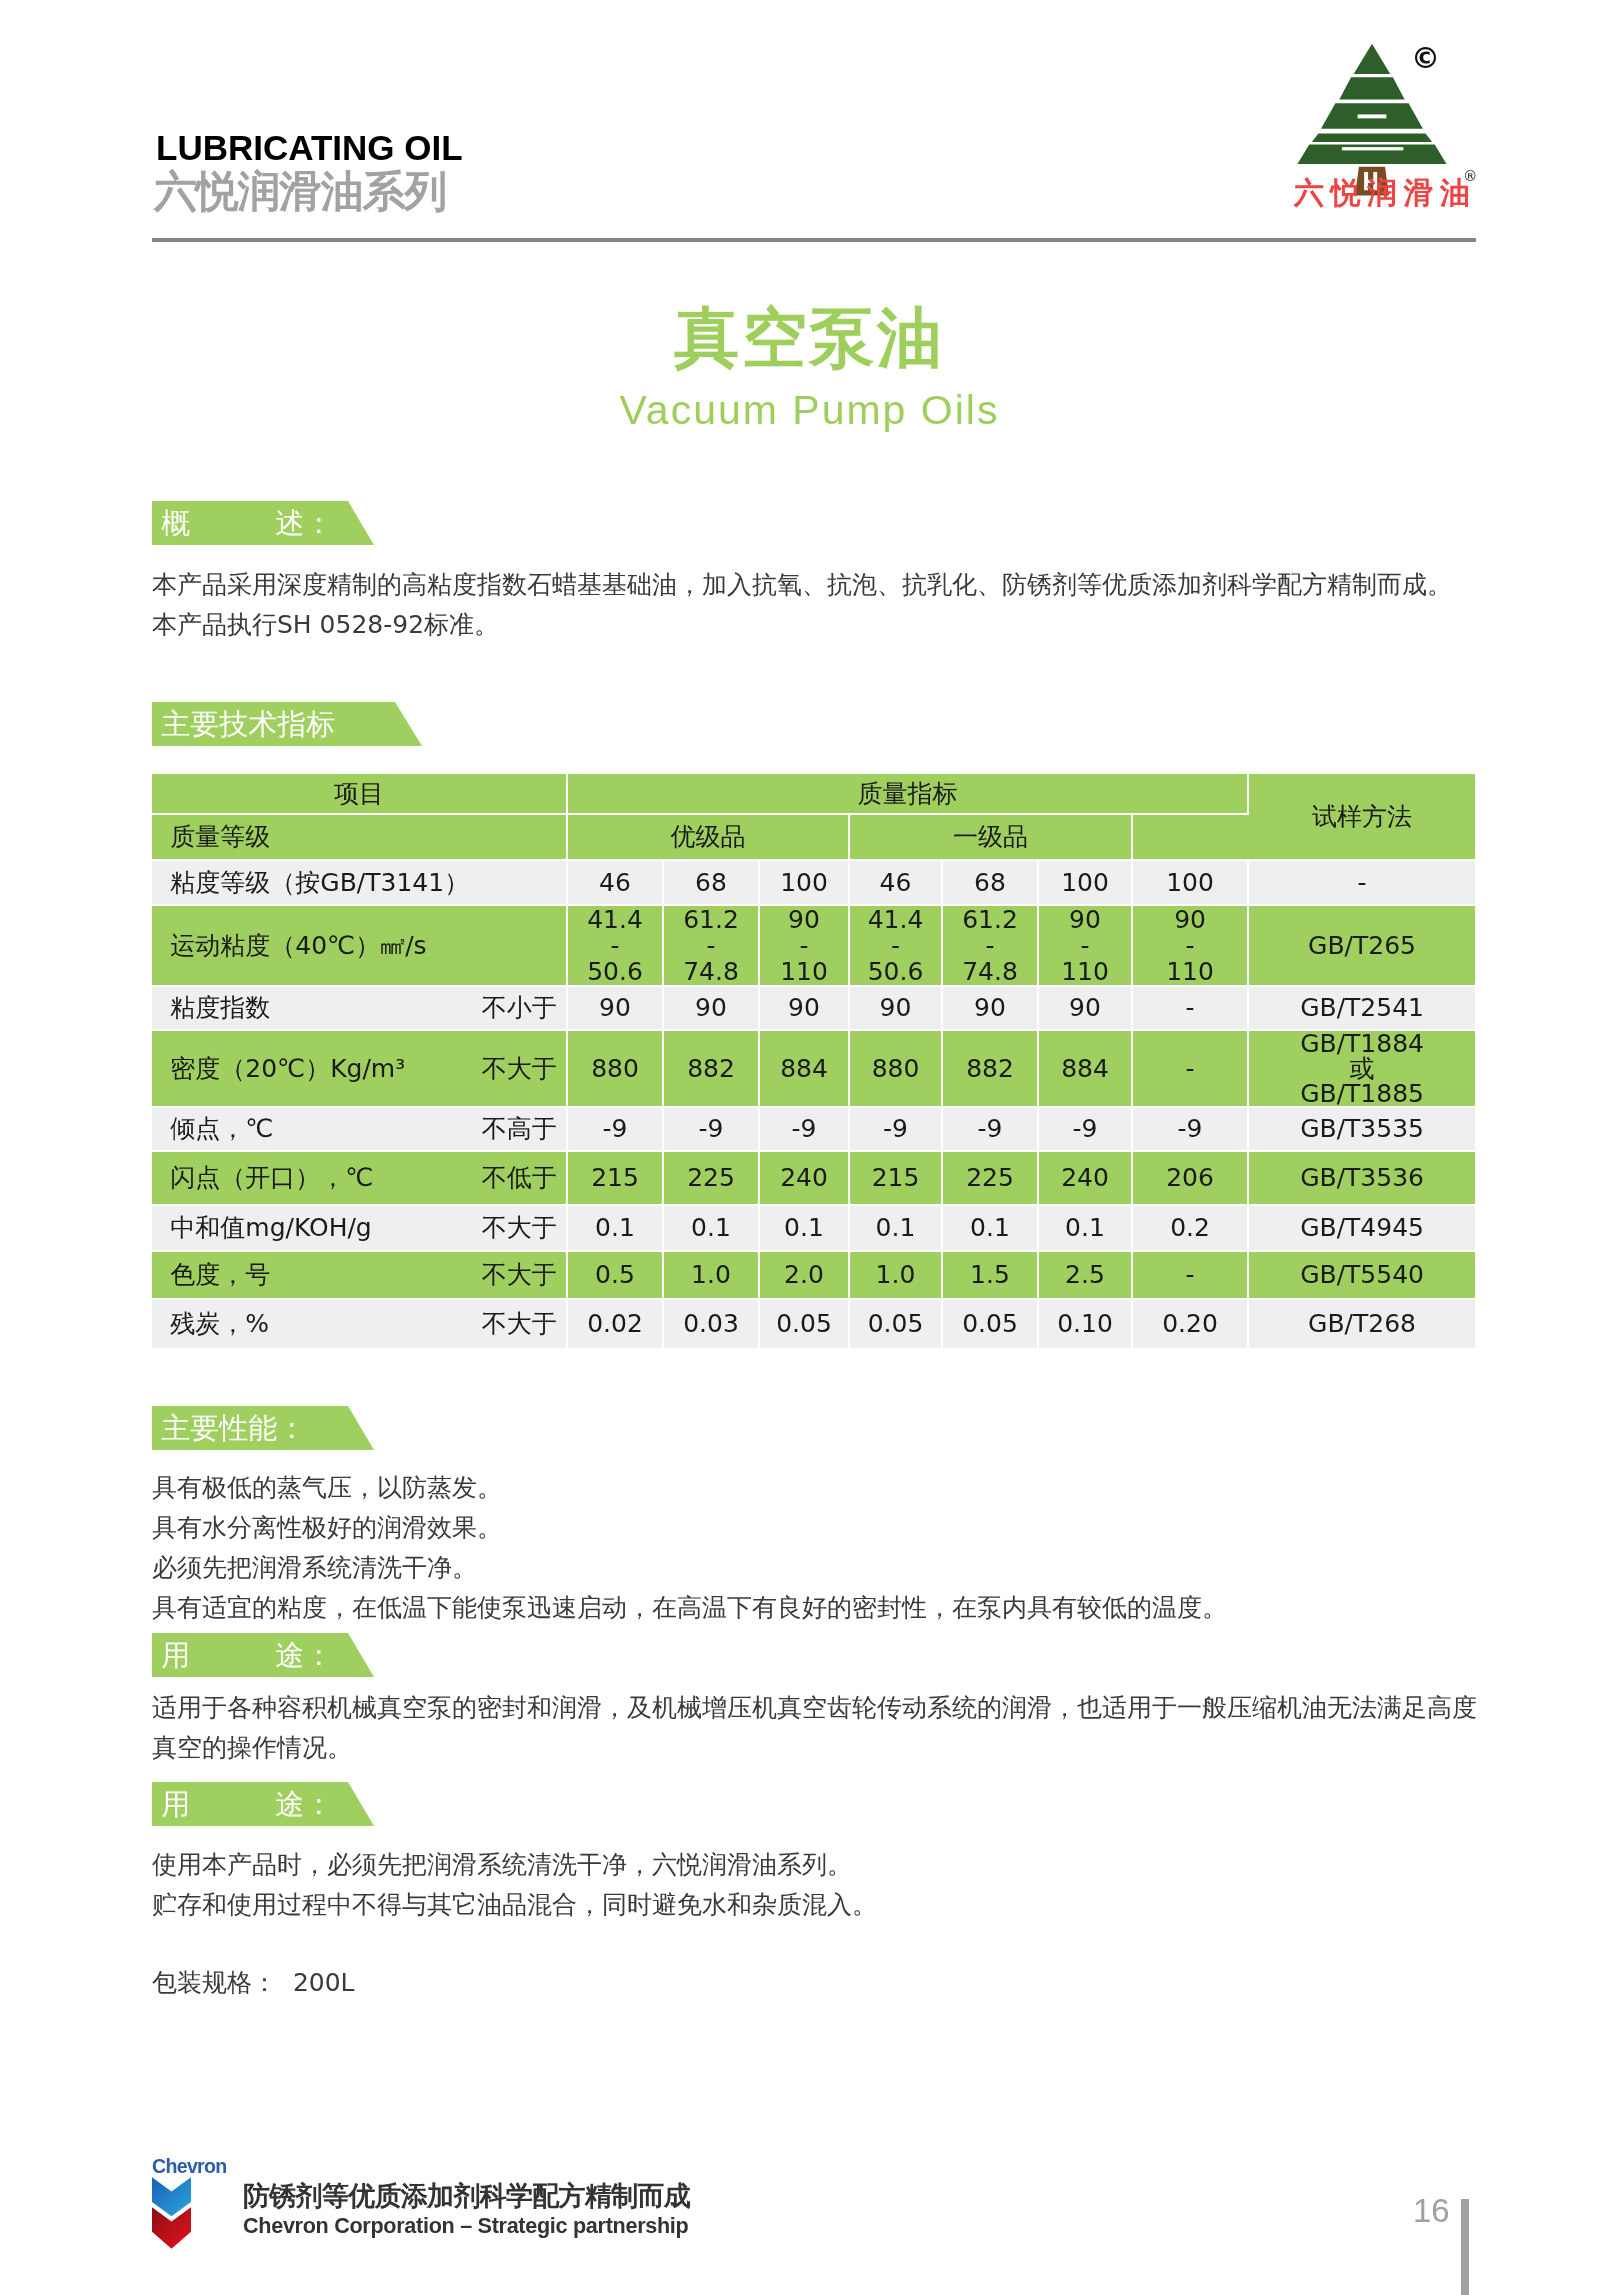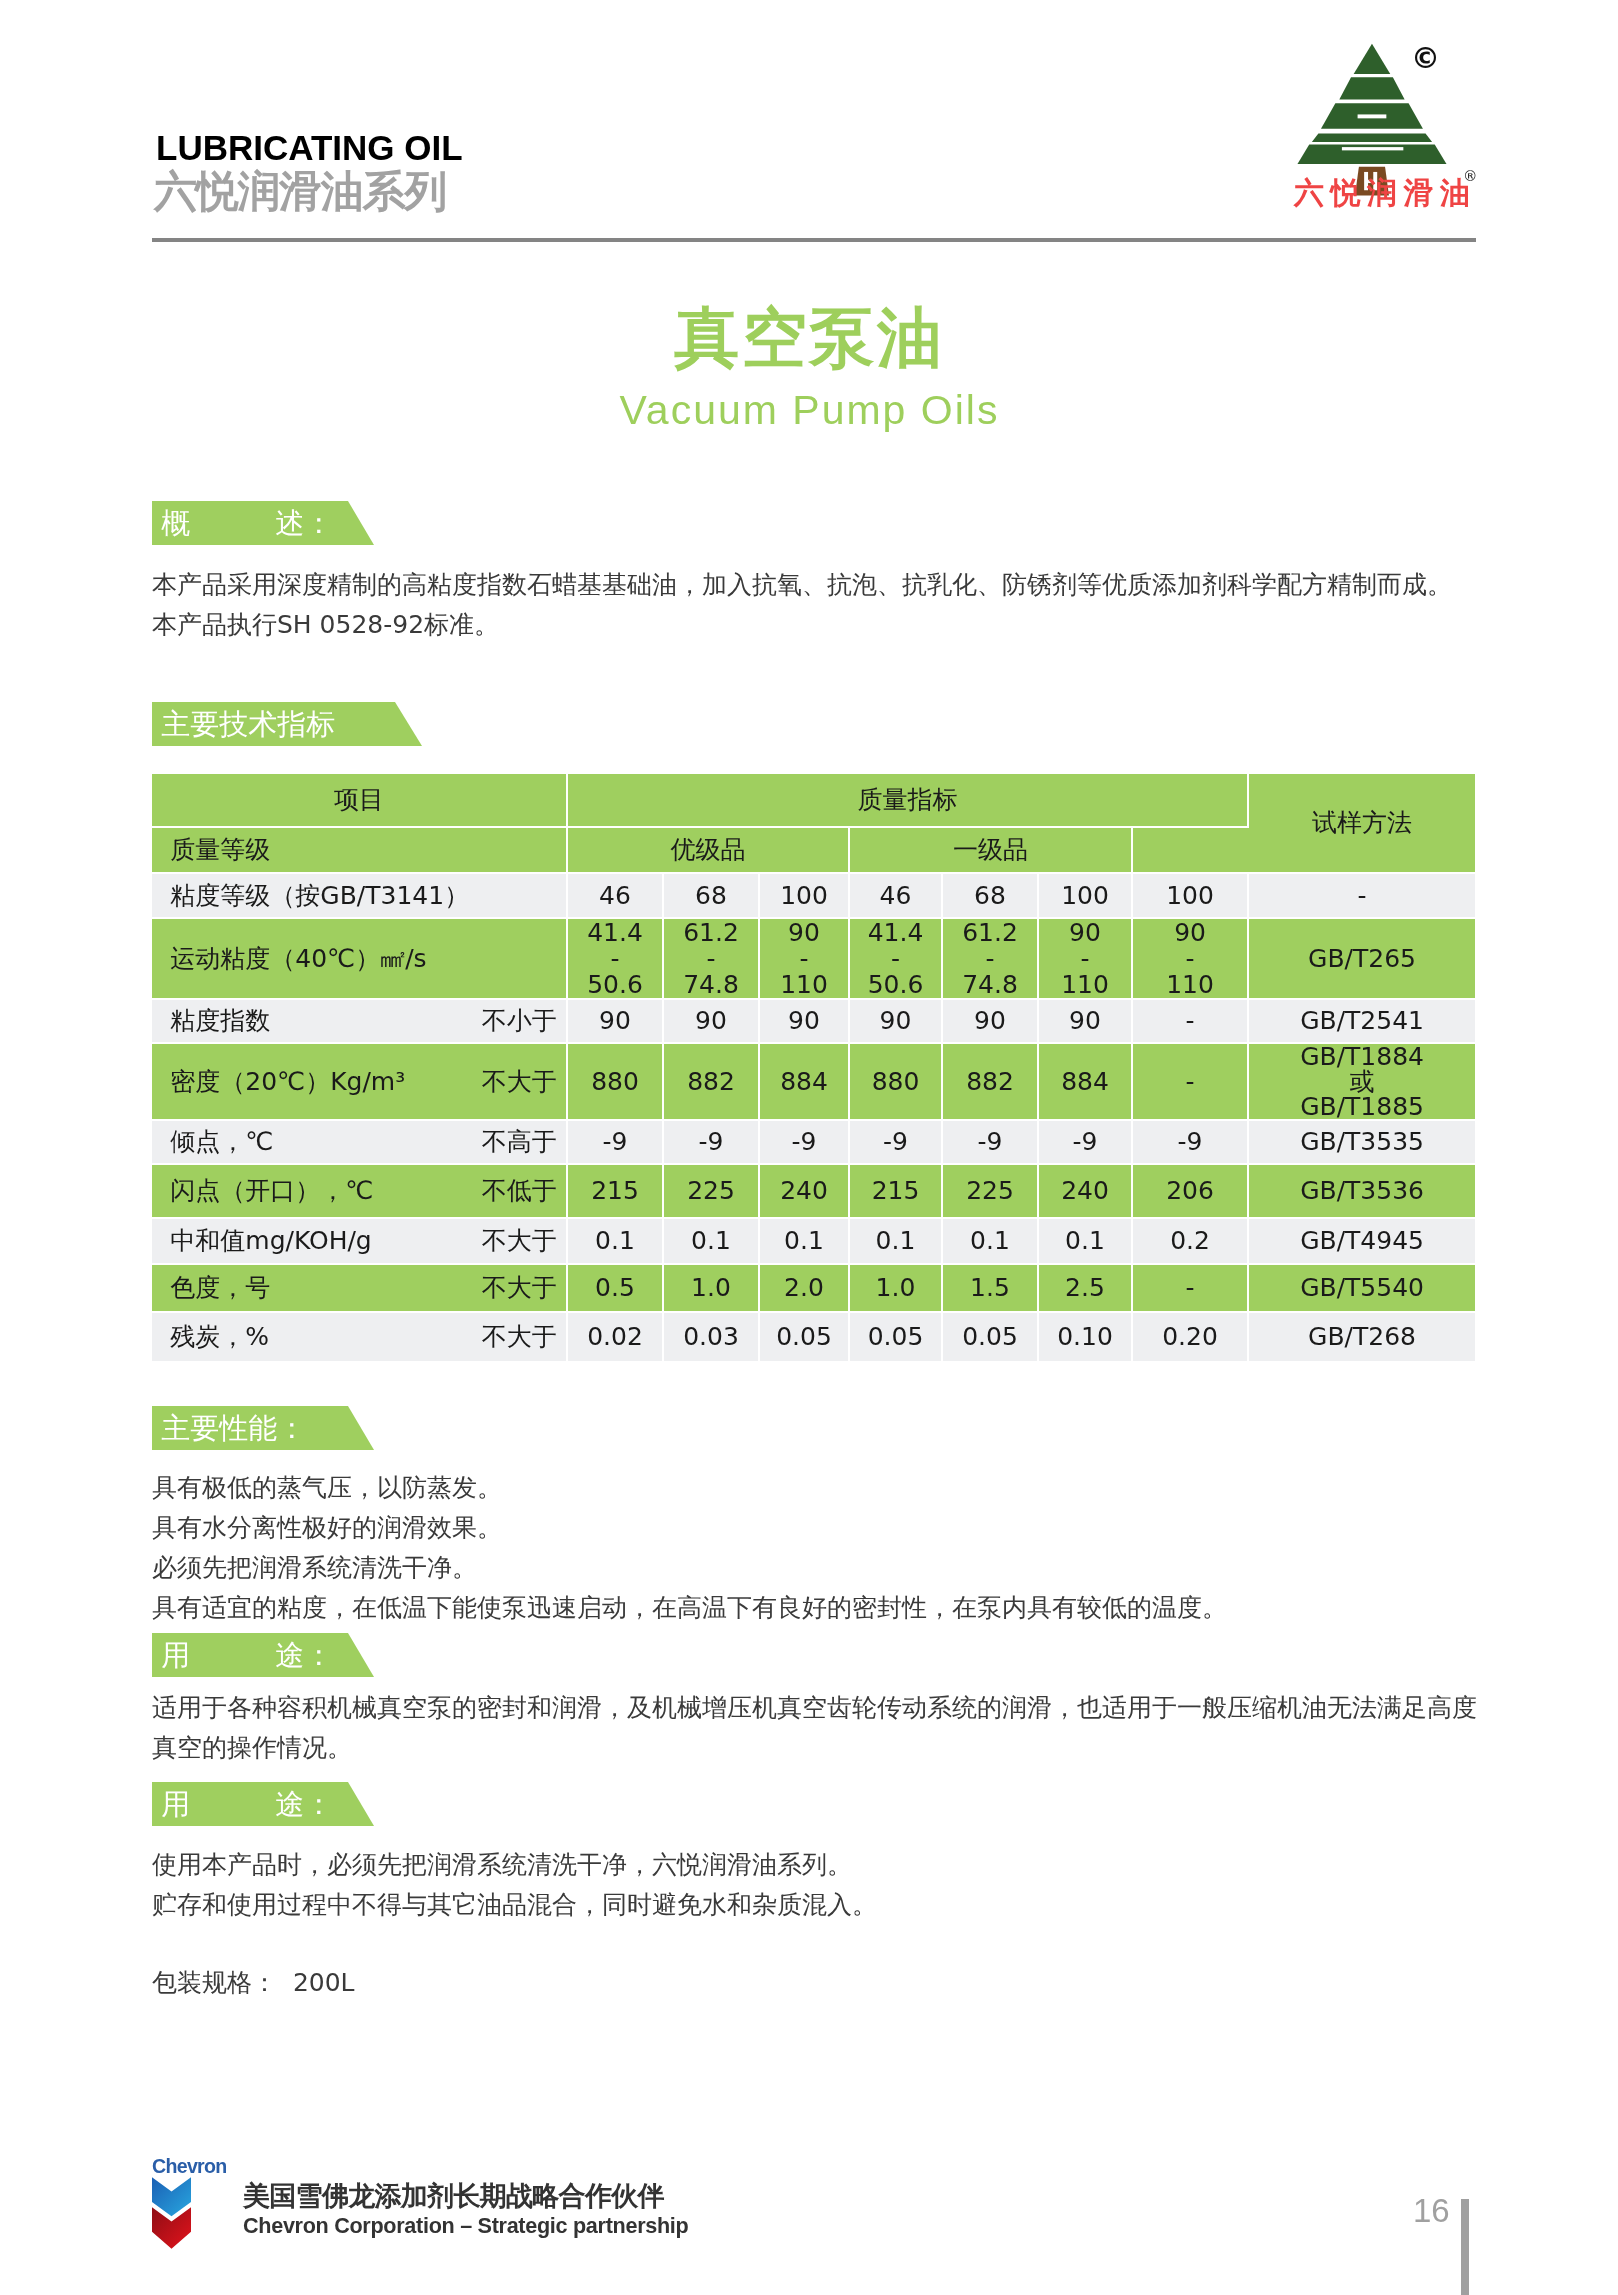--- a/index.html
+++ b/index.html
@@ -94,21 +94,21 @@
       <col style="width:96px">
       <col style="width:96px">
       <col style="width:90px">
       <col style="width:93px">
       <col style="width:96px">
       <col style="width:94px">
       <col style="width:116px">
       <col style="width:226px">
   </colgroup>
   <tbody>
-      <tr class="g" style="height:54px;padding-left:48px;">
+      <tr class="g" style="height:41px;padding-left:48px;">
     <td class="hitem">项目</td>
     <td colspan="7">质量指标</td>
     <td rowspan="2">试样方法</td>
   </tr>
   <tr class="g" style="height:46px;">
     <td class="item">质量等级</td>
     <td colspan="3">优级品</td>
     <td colspan="3">一级品</td>
     <td></td>
   </tr>
@@ -283,17 +283,17 @@
         <stop offset="1" stop-color="#29a8e0"></stop>
       </linearGradient>
     <linearGradient id="gr" x1="0" y1="0" x2="1" y2="1">
         <stop offset="0" stop-color="#8e0d14"></stop>
         <stop offset="1" stop-color="#e3131c"></stop>
       </linearGradient>
   </defs>
   <polygon points="0,0 30,22 60,0 60,38 30,60 0,38" fill="url(#gb)"></polygon>
   <polygon points="0,46 30,68 60,46 60,84 30,110 0,84" fill="url(#gr)"></polygon>
 </svg>
-<div class="abs foot-cn">美国雪佛龙添加剂长期战略合作伙伴</div>
+<div class="abs foot-cn">防锈剂等优质添加剂科学配方精制而成</div>
 <div class="abs foot-en">Chevron Corporation – Strategic partnership</div>
 <div class="abs page-num">16</div>
 <div class="abs page-bar"></div>
 
 
 </body></html>

